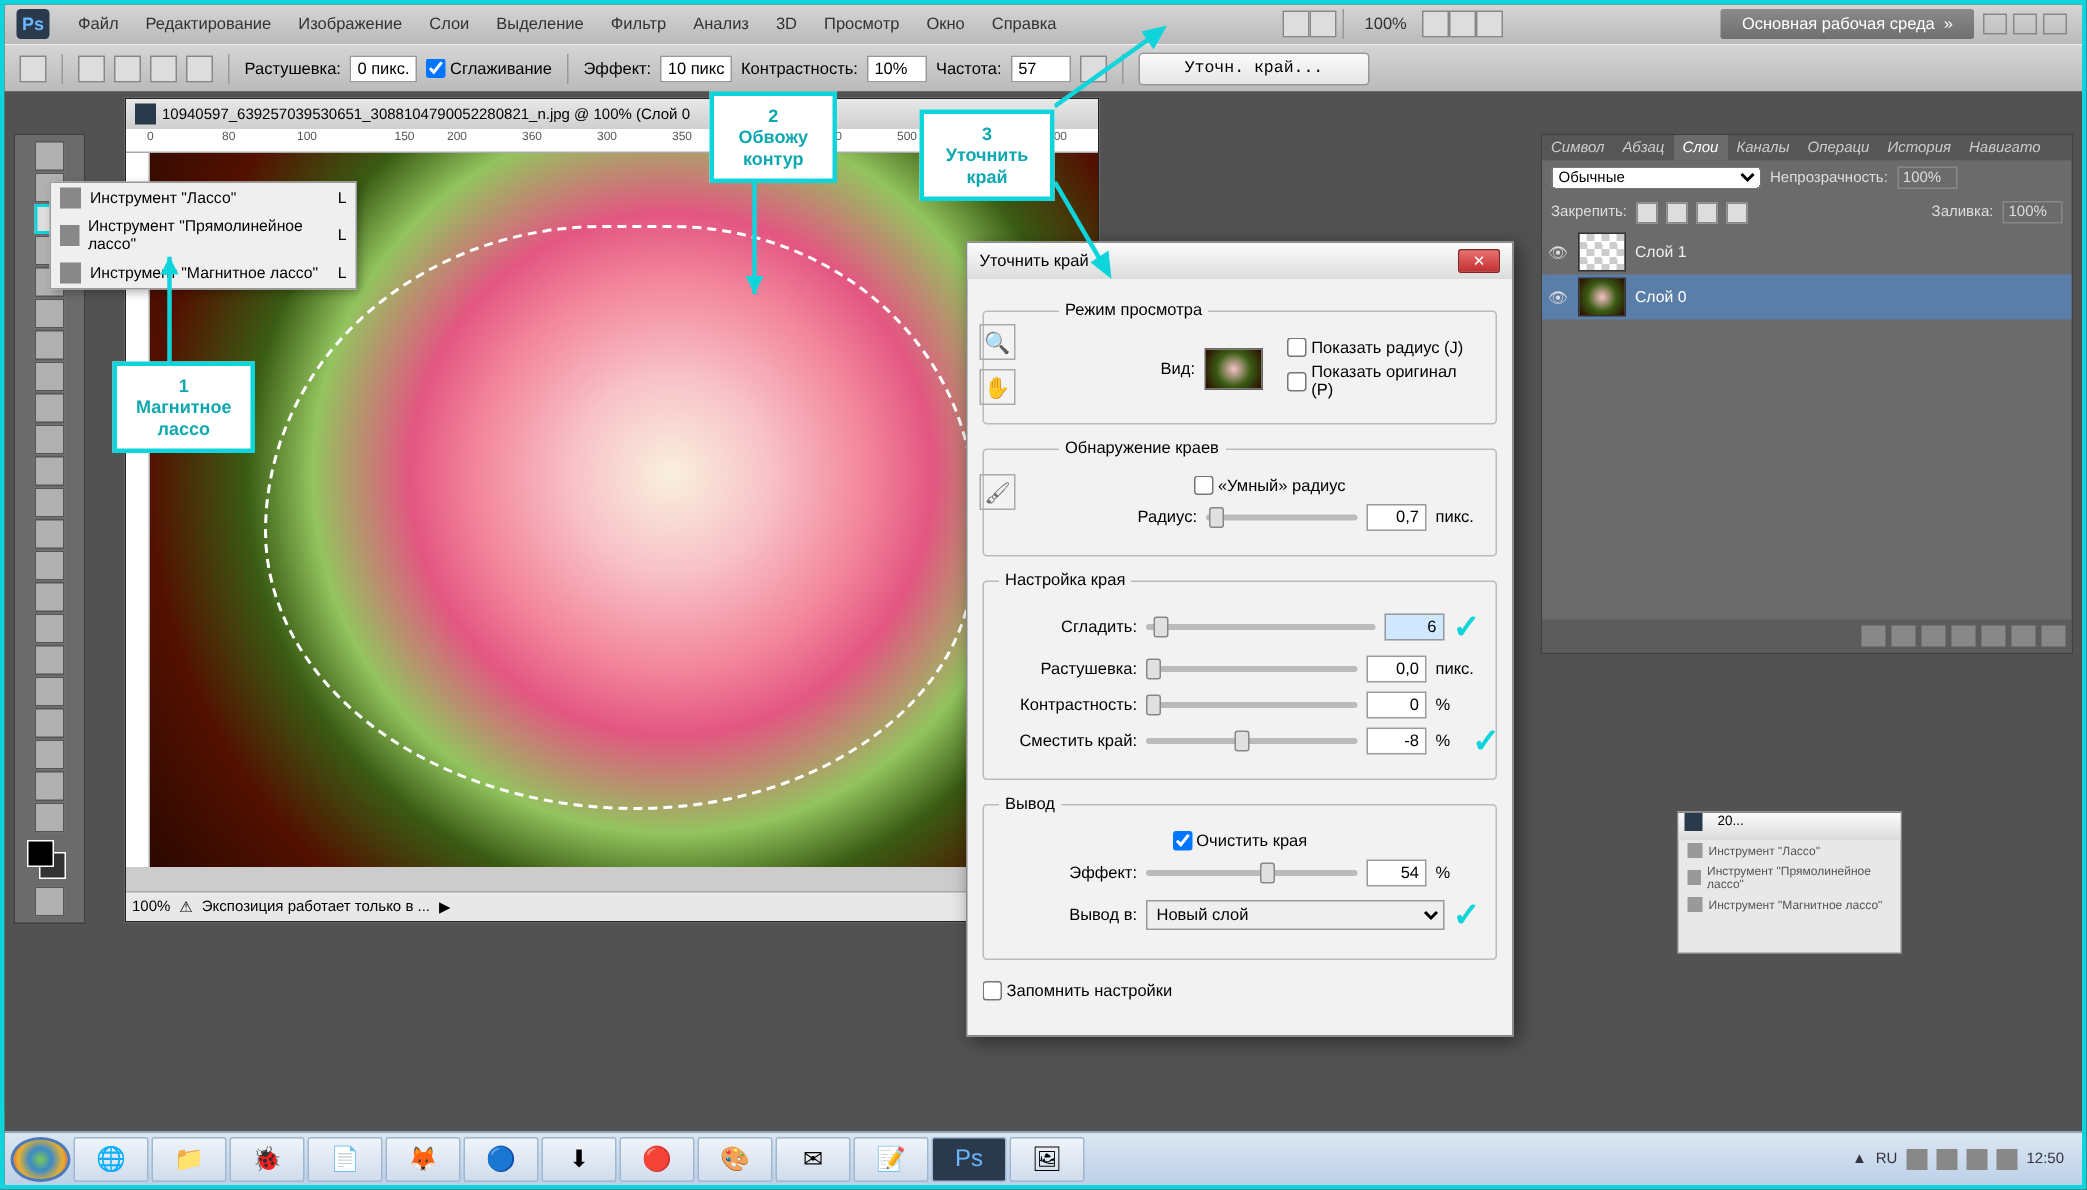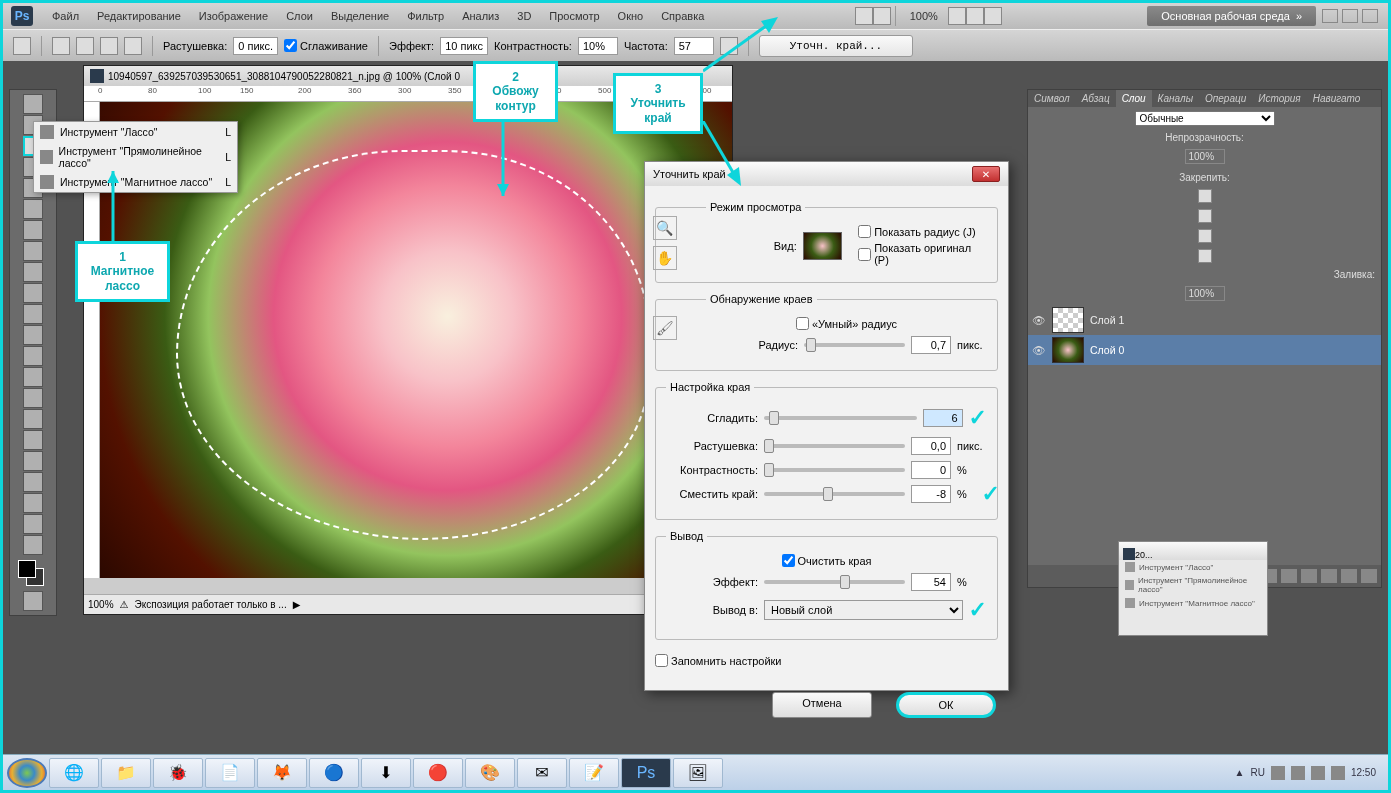--- a/index.html
+++ b/index.html
@@ -72,40 +72,40 @@
 .tool-left { position: absolute; left: 8px; top: 54px; display: flex; flex-direction: column; gap: 6px; }
 .tool-left .t { width: 24px; height: 24px; border: 1px solid #aaa; display: flex; align-items: center; justify-content: center; font-size: 14px; color: #666; }
 .check-teal { color: #0ed5db; font-size: 22px; font-weight: bold; }
 
 
 .panels { position: absolute; right: 6px; top: 28px; width: 355px; z-index: 4; }
 .panel { background: #6b6b6b; border: 1px solid #404040; margin-bottom: 2px; }
 .panel .tabs { display: flex; background: #565656; font-size: 10px; }
 .panel .tab { padding: 3px 6px; color: #ccc; font-style: italic; }
 .panel .tab.active { background: #6b6b6b; color: #fff; }
-.layers-opts { background: #6b6b6b; padding: 4px 6px; display: flex; align-items: center; gap: 6px; font-size: 10px; color: #ddd; flex-wrap: wrap; flex-direction: column; }
+.layers-opts { background: #6b6b6b; padding: 4px 6px; display: flex; align-items: center; gap: 6px; font-size: 10px; color: #ddd; flex-wrap: wrap; }
 .layers-opts select { font-size: 10px; width: 140px; }
 .layers-opts .numf { width: 40px; border: 1px solid #888; padding: 1px 3px; font-size: 10px; }
 .layer-list { background: #6b6b6b; min-height: 260px; }
 .layer-row { display: flex; align-items: center; padding: 2px 4px; font-size: 10.5px; gap: 6px; color: #eee; }
 .layer-row.selected { background: #5b7ea8; color: #fff; }
 .layer-row .eye { width: 14px; color: #ddd; }
 .layer-row .thumb { width: 32px; height: 26px; border: 1px solid #333; background: #ddd; }
 .layer-row .thumb.checker { background: repeating-conic-gradient(#ccc 0 25%, #fff 0 50%) 0 0/10px 10px; }
 .layer-row .thumb.rose-t { background: radial-gradient(circle, #f8c2c8, #3a5c14, #2b0800); }
 .panel-footer { display: flex; justify-content: flex-end; gap: 4px; padding: 4px; background: #5c5c5c; }
 .panel-footer .ic { width: 16px; height: 14px; background: #888; }
 
 
 .callout { position: absolute; background: #fff; border: 3px solid #0ed5db; padding: 6px 10px; color: #0ea8b0; font-size: 12px; font-weight: bold; text-align: center; z-index: 60; line-height: 1.2; }
 .arrow { position: absolute; z-index: 55; pointer-events: none; }
 
 
 .mini-panel { position: absolute; right: 120px; top: 480px; width: 150px; height: 95px; background: #e8e8e8; border: 1px solid #888; z-index: 6; font-size: 9px; }
-.mini-panel .mtop { height: 18px; background: linear-gradient(#fafafa,#dcdcdc); display: flex; align-items: flex-end; padding: 0 4px; gap: 0; }
+.mini-panel .mtop { height: 18px; background: linear-gradient(#fafafa,#dcdcdc); display: flex; align-items: flex-start; padding: 0 4px; gap: 10px; }
 .mini-panel .mrow { padding: 2px 6px; color: #555; display: flex; align-items: center; gap: 4px; }
 
 
 .taskbar { position: absolute; left: 0; right: 0; bottom: 0; height: 36px; background: linear-gradient(#dce6f2,#bcd0e8); display: flex; align-items: center; padding: 0 4px; gap: 2px; border-top: 1px solid #8ab; z-index: 100; }
 .taskbar .start { width: 40px; height: 30px; background: radial-gradient(circle,#7ec850,#3a8ac8,#e8b030,#d84040); border-radius: 50%; border: 2px solid #4a7ab8; }
 .taskbar .titem { width: 50px; height: 30px; background: linear-gradient(#f0f4fa,#d0dcec); border: 1px solid #a0b8d0; border-radius: 2px; display: flex; align-items: center; justify-content: center; }
 .taskbar .tray { margin-left: auto; display: flex; align-items: center; gap: 6px; font-size: 10px; color: #334; padding-right: 8px; }
 .taskbar .tray .ic { width: 14px; height: 14px; background: #888; }
 
 .divider { width: 1px; height: 20px; background: #999; margin: 0 4px; }
@@ -223,21 +223,21 @@
 
   <div class="docwin">
     <div class="titlebar">
       <div class="doc-icon"></div>
       <span>10940597_639257039530651_3088104790052280821_n.jpg @ 100% (Слой 0</span>
     </div>
     <div class="rulers-h">
       <span class="ruler-tick" style="left:14px">0</span>
       <span class="ruler-tick" style="left:64px">80</span>
       <span class="ruler-tick" style="left:114px">100</span>
-      <span class="ruler-tick" style="left:156px">150</span>
+      <span class="ruler-tick" style="left:179px">150</span>
       <span class="ruler-tick" style="left:214px">200</span>
       <span class="ruler-tick" style="left:264px">360</span>
       <span class="ruler-tick" style="left:314px">300</span>
       <span class="ruler-tick" style="left:364px">350</span>
       <span class="ruler-tick" style="left:414px">400</span>
       <span class="ruler-tick" style="left:464px">450</span>
       <span class="ruler-tick" style="left:514px">500</span>
       <span class="ruler-tick" style="left:564px">550</span>
       <span class="ruler-tick" style="left:614px">600</span>
     </div>
@@ -361,24 +361,20 @@
           <span class="lbl">Вывод в:</span>
           <select><option>Новый слой</option></select>
           <span class="check-teal">✓</span>
         </div>
       </fieldset>
 
       <label class="chk" style="margin:4px 0">
           <input type="checkbox" style="">
           <span>Запомнить настройки</span>
         </label>
-    </div>
-    <div class="dlg-buttons">
-      <div class="dbtn">Отмена</div>
-      <div class="dbtn ok">ОК</div>
     </div>
   </div>
 
   <div class="panels">
     <div class="panel">
       <div class="tabs">
         <div class="tab">Символ</div>
         <div class="tab">Абзац</div>
         <div class="tab active">Слои</div>
         <div class="tab">Каналы</div>

